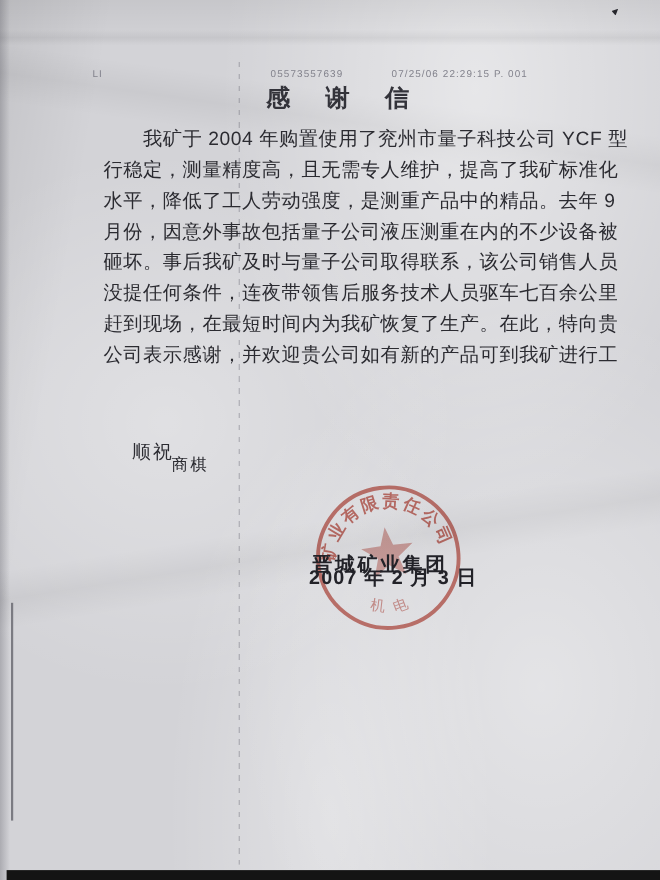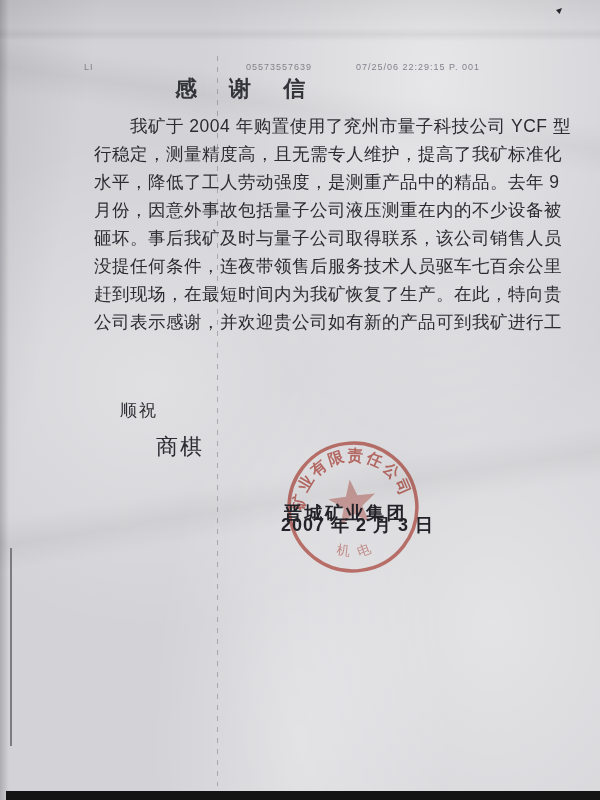--- a/index.html
+++ b/index.html
@@ -17,28 +17,28 @@
       radial-gradient(ellipse at 50% 93%, rgba(255,255,255,0.30), rgba(255,255,255,0) 35%),
       linear-gradient(171deg, rgba(0,0,0,0) 58%, rgba(0,0,0,0.05) 61%, rgba(0,0,0,0) 64%),
       linear-gradient(8deg,  rgba(0,0,0,0) 80%, rgba(0,0,0,0.045) 83%, rgba(0,0,0,0) 86%);
   }
   .fax-header span{position:absolute;top:46px;font-family:Liberation Sans, sans-serif;
     font-size:9px;letter-spacing:1px;color:#82828c;white-space:nowrap;margin-top:16px;}
   .fax-left{left:84px;}
   .fax-number{left:246px;}
   .fax-datetime{left:356px;text-align:center;}
   .title{
-    position:absolute;left:175px;top:74px;width:210px;margin:0;text-align:left;
+    position:absolute;left:175px;top:74px;width:210px;margin:0;text-align:right;
     font-size:22px;font-weight:bold;letter-spacing:13px;color:#33333a;white-space:nowrap;
   }
   .body-text{position:absolute;left:94px;top:112px;color:#2b2b31;}
   .body-line{height:28px;line-height:28px;font-size:17.5px;letter-spacing:0.5px;white-space:nowrap;}
   .body-line.indent{padding-left:36px;}
   .closing-salute{position:absolute;left:120px;top:399px;font-size:17px;color:#2b2b31;letter-spacing:2px;}
-  .closing-wish{position:absolute;left:156px;top:432px;font-size:22px;color:#2b2b31;letter-spacing:2px;}
+  .closing-wish{position:absolute;left:156px;top:413px;font-size:15px;color:#2b2b31;letter-spacing:2px;}
   .sig-org{position:absolute;left:284px;top:501px;font-size:18px;color:#222228;letter-spacing:2.5px;z-index:3;font-weight:bold;}
   .sig-date{position:absolute;left:281px;top:513px;font-size:18px;color:#222228;letter-spacing:1px;z-index:3;font-weight:bold;}
   .stamp{position:absolute;left:284px;top:438px;width:138px;height:138px;z-index:2;
     transform:rotate(-7deg);mix-blend-mode:multiply;opacity:0.88;}
   
   .edge-left{position:absolute;left:0;top:0;width:9px;height:800px;
     background:linear-gradient(to right, rgba(70,70,80,0.28), rgba(70,70,80,0));}
   .scan-line-left{position:absolute;left:10px;top:548px;width:2px;height:198px;background:#5d5d66;opacity:.75;}
   .crease-vertical{position:absolute;left:217px;top:56px;width:1px;height:730px;
     background:repeating-linear-gradient(to bottom, rgba(85,85,98,0.38) 0 5px, rgba(85,85,98,0) 5px 11px);}

